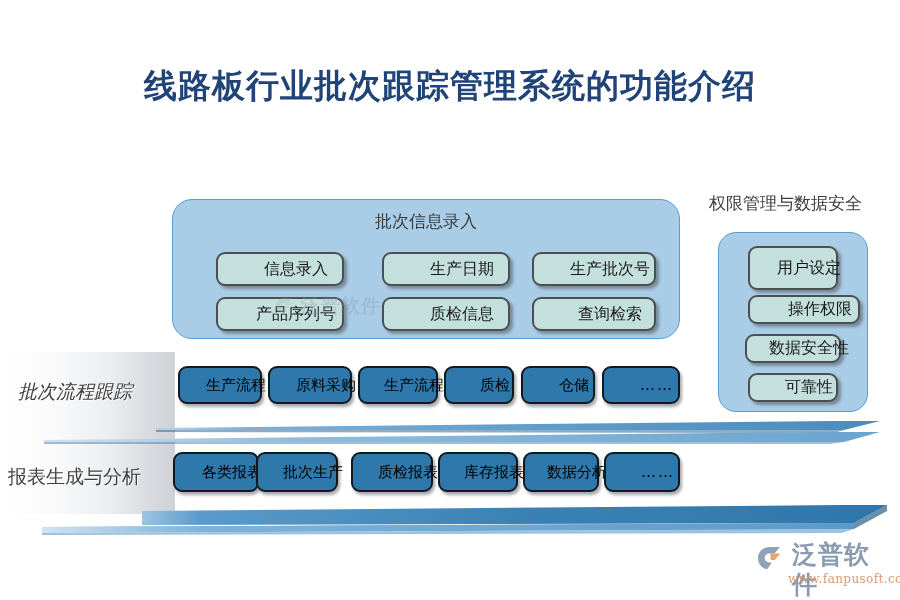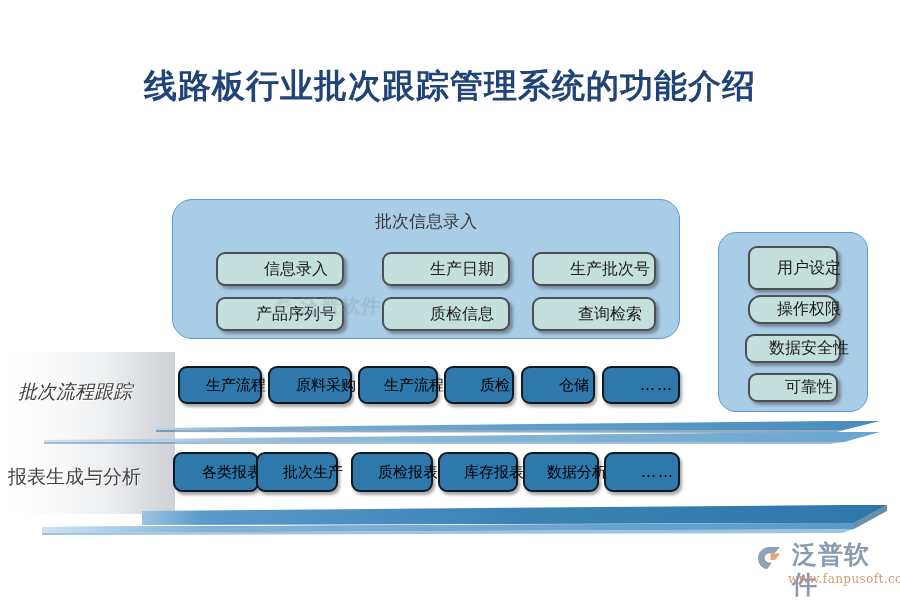--- a/index.html
+++ b/index.html
@@ -118,25 +118,26 @@
 
   <div class="wm-center">
     <svg width="24" height="24" viewBox="0 0 24 24">
       <path d="M4 12a8 8 0 0 1 8-8h8l-4 5h-4a3 3 0 0 0 0 6h2l-3 4h-1a8 8 0 0 1-6-7z" fill="#9fb0c4"></path>
       <path d="M13 9h7l-4 5h-3z" fill="#e3b48f"></path>
     </svg>
     <span class="wm-txt">泛普软件</span>
     <span class="wm-sub">FANPU SOFTWARE</span>
   </div>
 
+  <div class="right-caption" style="left:709px;top:192px;">权限管理与数据安全</div>
 
   <div class="panel" style="left:718px;top:232px;width:150px;height:180px;border-radius:18px;"></div>
 
   <div class="pill pill-teal" style="left:748px;top:246px;width:90px;height:44px;">用户设定</div>
-  <div class="pill pill-teal" style="left:748px;top:295px;width:90px;height:29px;border-radius:13px;">操作权限</div>
+  <div class="pill pill-teal" style="left:748px;top:295px;width:112px;height:29px;">操作权限</div>
   <div class="pill pill-teal" style="left:745px;top:334px;width:96px;height:29px;">数据安全性</div>
   <div class="pill pill-teal" style="left:748px;top:373px;width:90px;height:29px;">可靠性</div>
 
   <div class="side-label" style="left:18px;top:379px;font-style:italic;">批次流程跟踪</div>
 
   <div class="pill pill-blue" style="left:178px;top:366px;width:84px;height:38px;">生产流程</div>
   <div class="pill pill-blue" style="left:268px;top:366px;width:84px;height:38px;">原料采购</div>
   <div class="pill pill-blue" style="left:358px;top:366px;width:80px;height:38px;">生产流程</div>
   <div class="pill pill-blue" style="left:444px;top:366px;width:70px;height:38px;">质检</div>
   <div class="pill pill-blue" style="left:521px;top:366px;width:74px;height:38px;">仓储</div>

